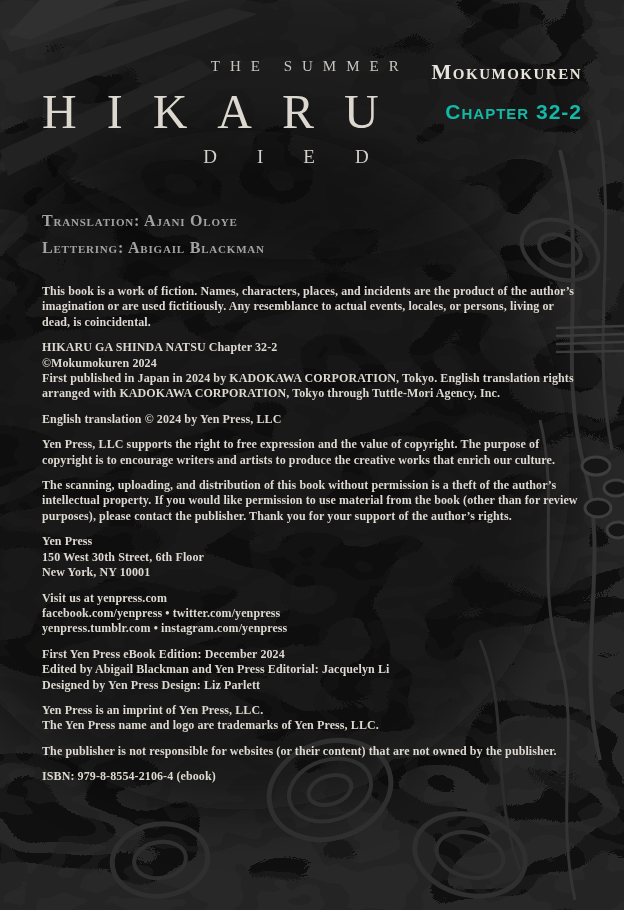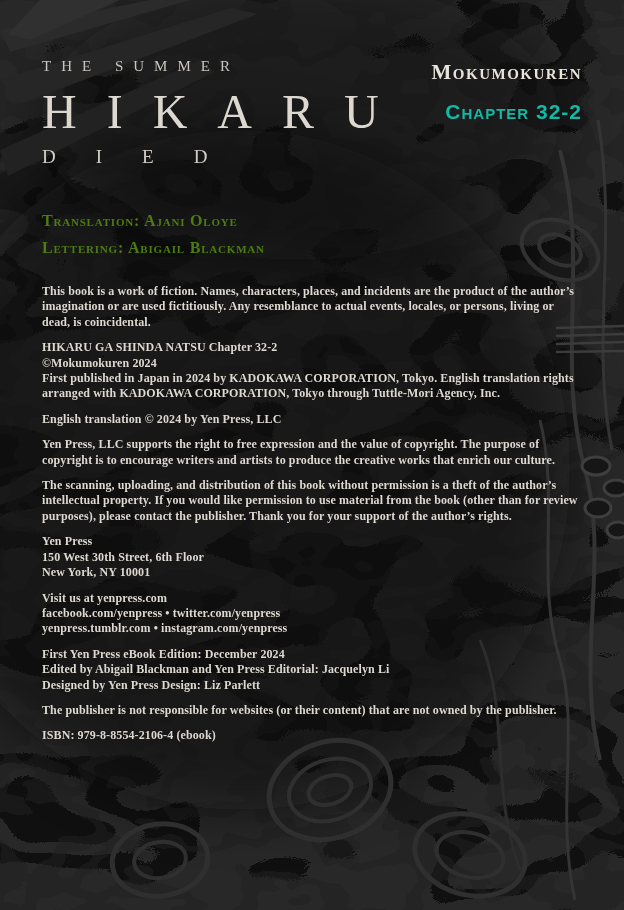--- a/index.html
+++ b/index.html
@@ -4,33 +4,33 @@
 <style>
   html,body{margin:0;padding:0;background:#000;}
   #stage{
     position:relative;width:624px;height:910px;overflow:hidden;
     background:#101010;font-family:"Liberation Serif", serif;
   }
   #stage svg.bg{position:absolute;top:0;left:0;}
   .content{position:absolute;top:0;left:0;width:624px;height:910px;color:#e4dfd7;}
 
   
-  .series{position:absolute;left:42px;top:58px;}
+  .series{position:absolute;left:42px;top:58px;text-align:right;}
   .series-top{font-size:15px;letter-spacing:10px;color:#c9c5be;white-space:nowrap;}
   .series-main{font-size:48px;letter-spacing:30px;color:#dcd8d0;margin-top:9px;white-space:nowrap;}
   .series-sub{font-size:19px;letter-spacing:40px;color:#d3cfc8;margin-top:7px;white-space:nowrap;}
 
   
   .author-block{position:absolute;right:42px;top:60px;text-align:right;}
   .author-name{font-variant:small-caps;font-weight:bold;font-size:21px;letter-spacing:1.5px;color:#e8e4dc;white-space:nowrap;}
   .chapter-label{margin-top:15px;font-family:"Liberation Sans", sans-serif;font-variant:small-caps;font-weight:bold;font-size:21px;letter-spacing:1px;color:#14b8a6;white-space:nowrap;}
 
   
   .credits{position:absolute;left:42px;top:211px;}
-  .credit-line{font-variant:small-caps;font-weight:bold;font-size:16px;letter-spacing:0.8px;line-height:19px;margin-bottom:8px;color:#4d7c0f;white-space:nowrap;}
+  .credit-line{font-variant:small-caps;font-weight:bold;font-size:16px;letter-spacing:0.8px;line-height:19px;margin-bottom:8px;color:#a3a3a3;white-space:nowrap;}
 
   
   .body-text{position:absolute;left:42px;top:284px;width:540px;}
   .para{margin-bottom:10px;}
   .line{font-size:12px;line-height:15.4px;font-weight:bold;color:#ddd8d0;letter-spacing:0.1px;}
 </style>
 </head>
 <body>
 
 <div id="stage">
@@ -154,20 +154,24 @@
           <div class="line">Visit us at yenpress.com</div>
           <div class="line">facebook.com/yenpress • twitter.com/yenpress</div>
           <div class="line">yenpress.tumblr.com • instagram.com/yenpress</div>
         </div>
         <div class="para">
           <div class="line">First Yen Press eBook Edition: December 2024</div>
           <div class="line">Edited by Abigail Blackman and Yen Press Editorial: Jacquelyn Li</div>
           <div class="line">Designed by Yen Press Design: Liz Parlett</div>
         </div>
         <div class="para">
+          <div class="line">Yen Press is an imprint of Yen Press, LLC.</div>
+          <div class="line">The Yen Press name and logo are trademarks of Yen Press, LLC.</div>
+        </div>
+        <div class="para">
           <div class="line">The publisher is not responsible for websites (or their content) that are not owned by the publisher.</div>
         </div>
         <div class="para">
           <div class="line">ISBN: 979-8-8554-2106-4 (ebook)</div>
         </div>
       </div>
 
   </div>
 </div>
 

